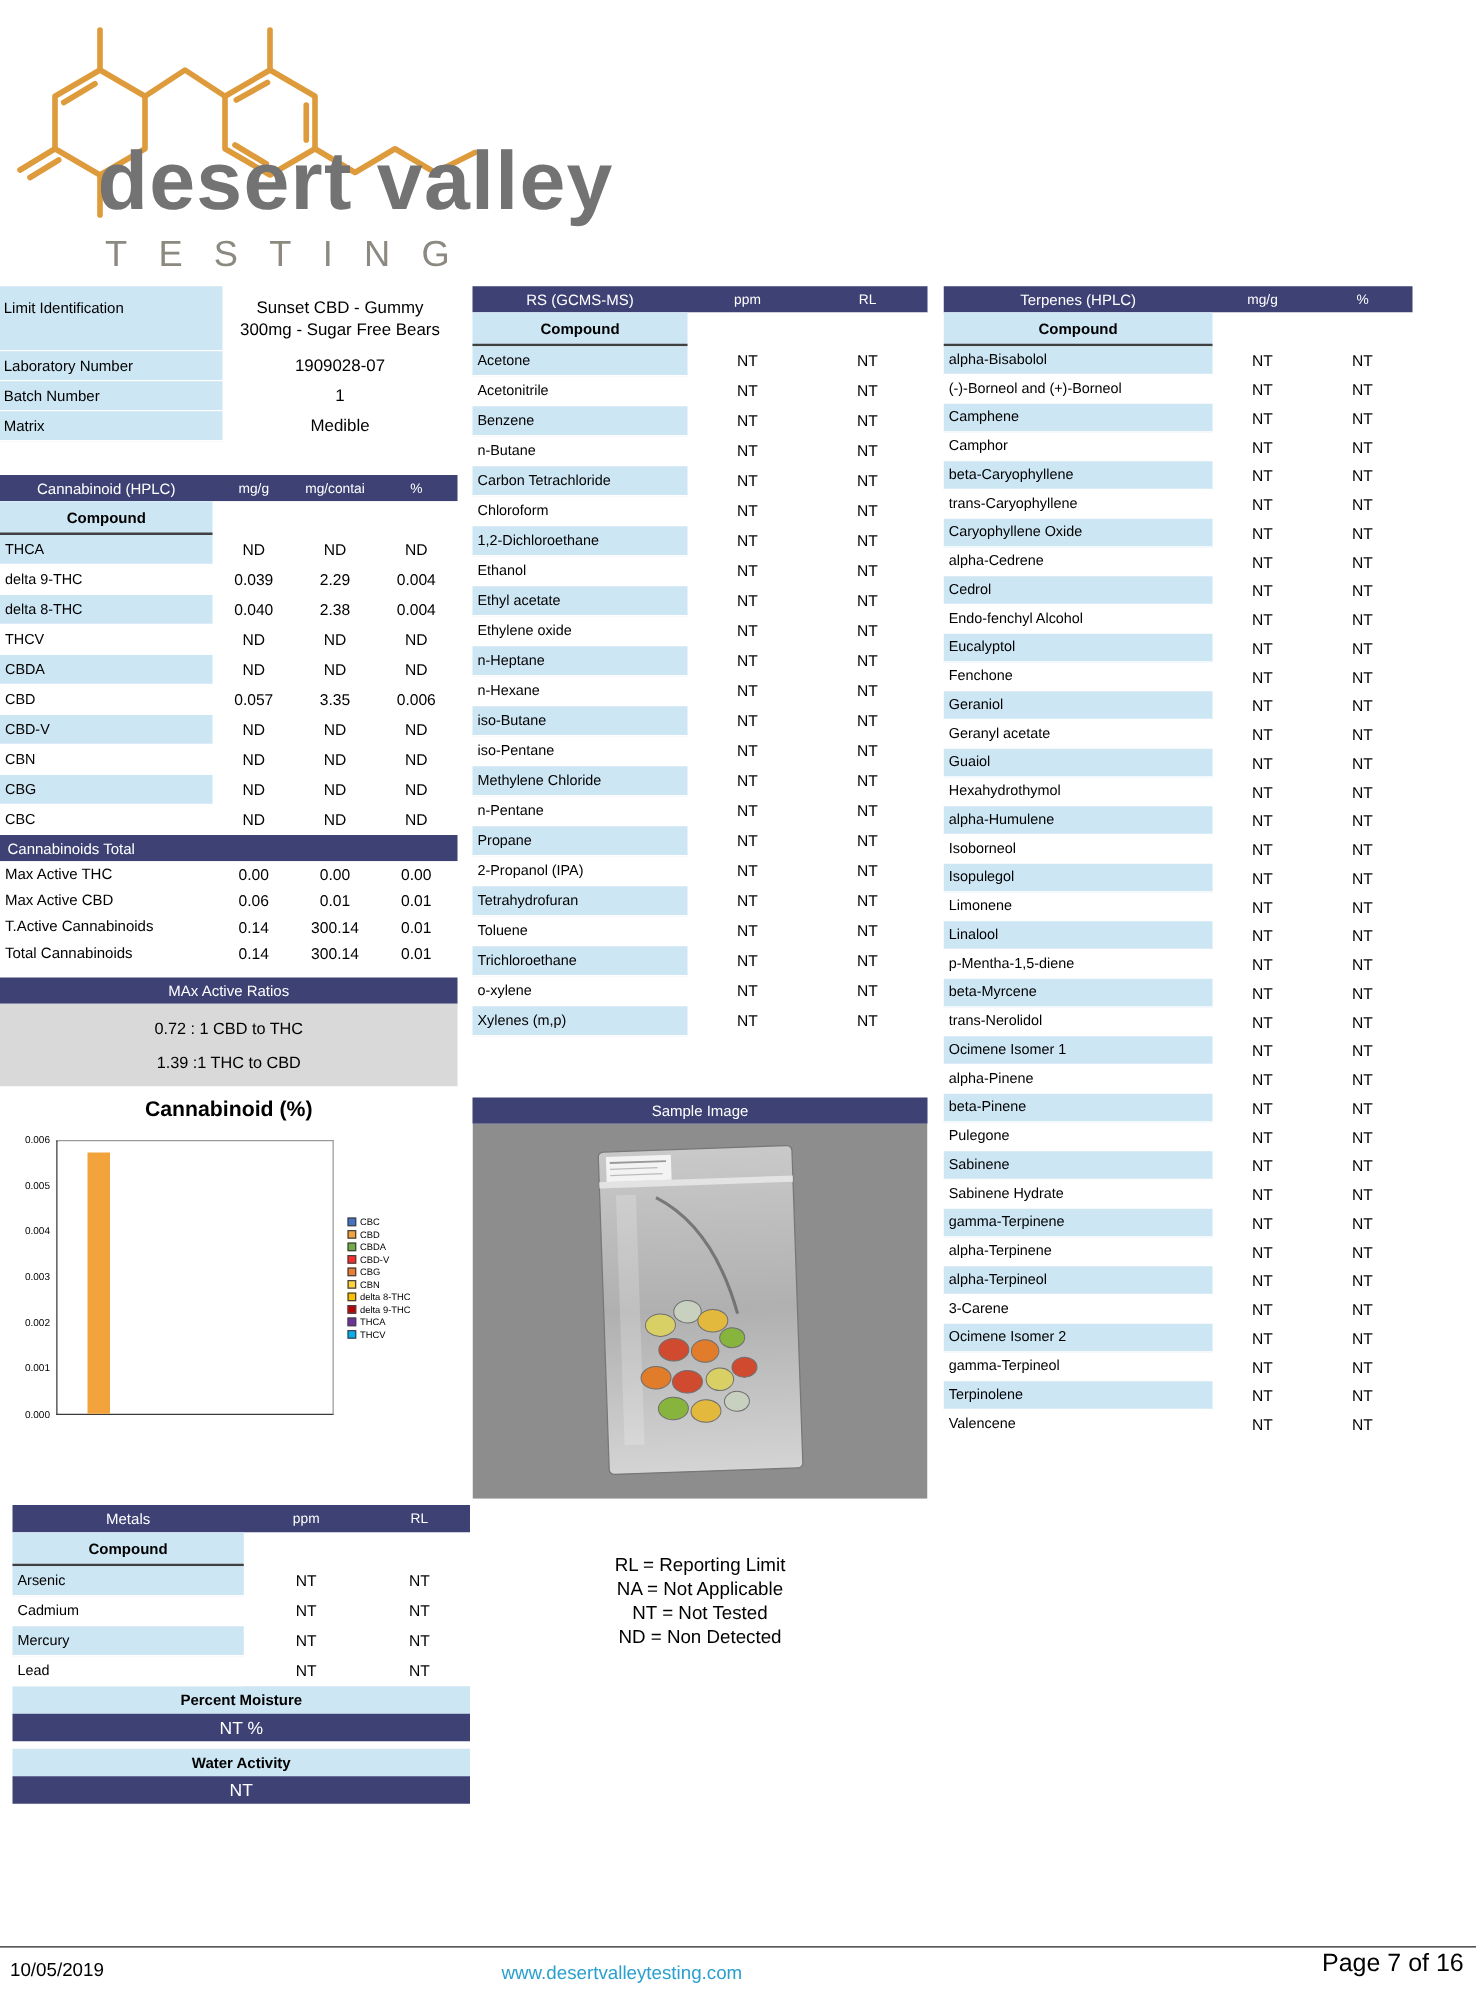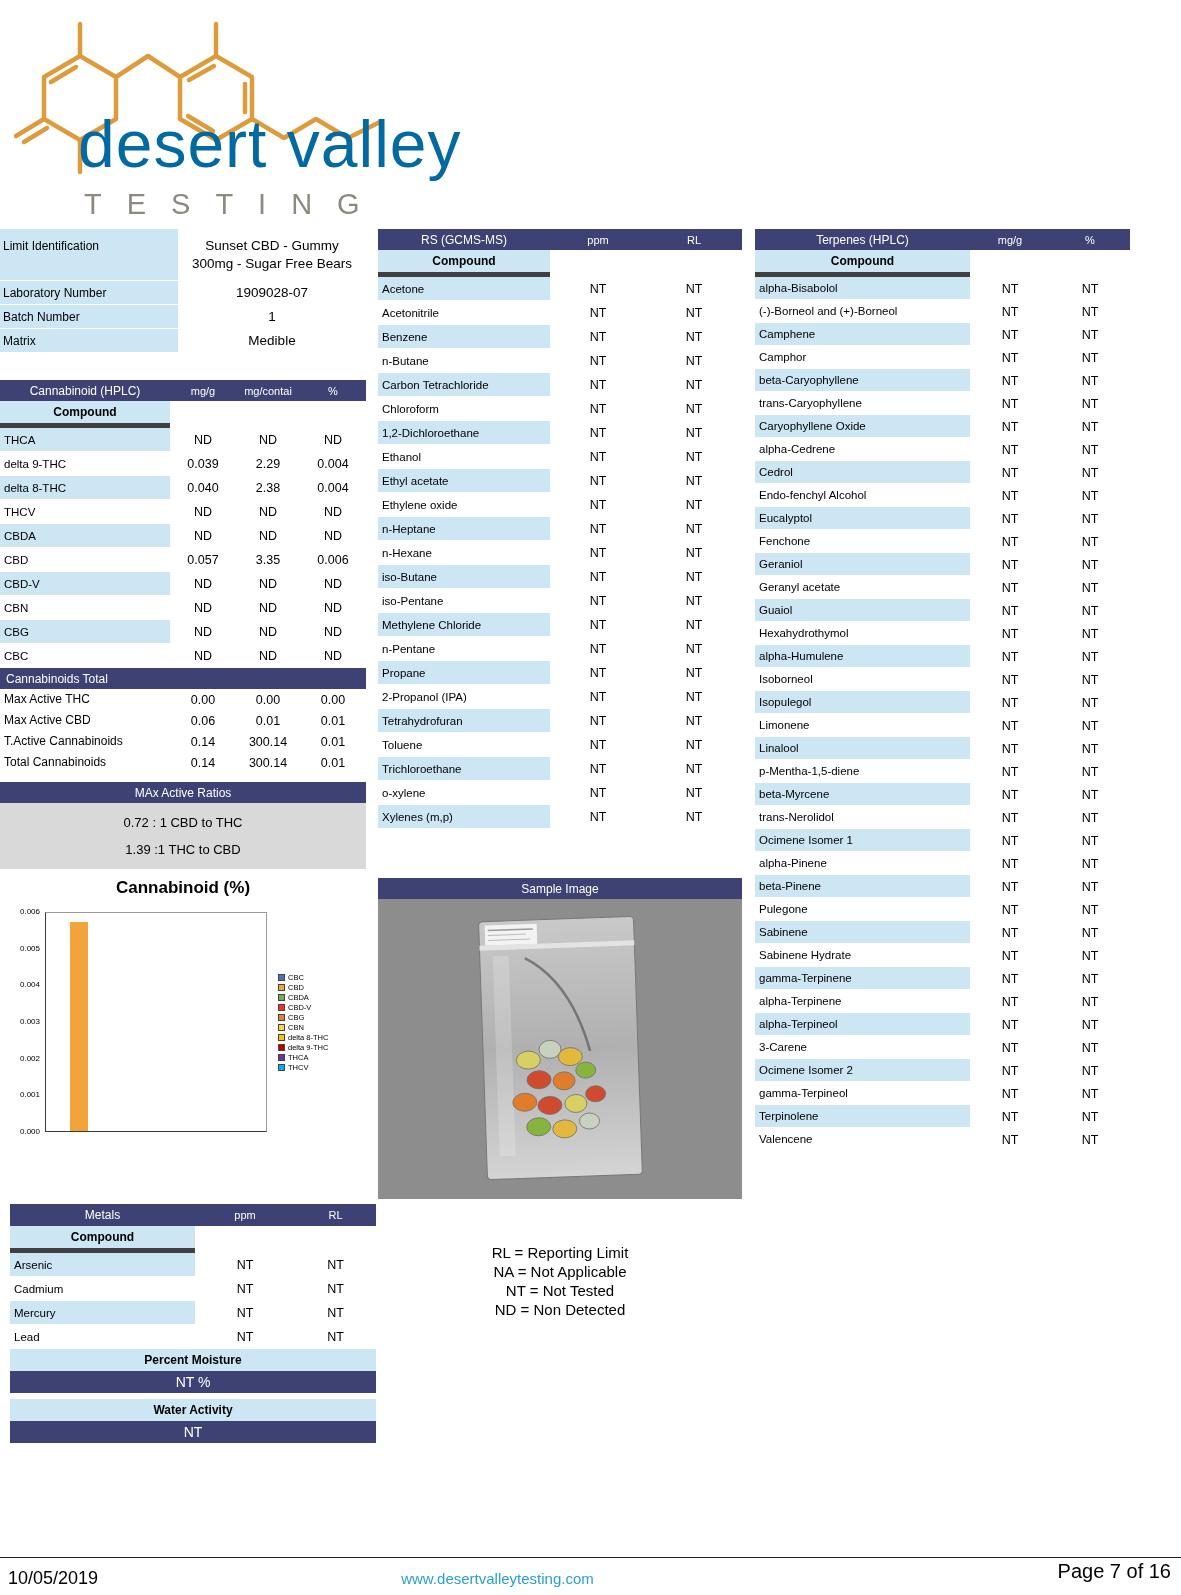--- a/index.html
+++ b/index.html
@@ -2,35 +2,35 @@
 <html><head>
 <meta charset="utf-8">
 <style>
   *{box-sizing:border-box;margin:0;padding:0}
   html,body{background:#fff}
   body{width:1181px;height:1595px;position:relative;overflow:hidden;
        font-family:"Liberation Sans",sans-serif;color:#000}
   .abs{position:absolute}
 
   
-  #brand-text{position:absolute;left:78px;top:106px;font-size:66px;font-weight:normal;
-              color:#0369a1;letter-spacing:1px;white-space:nowrap}
+  #brand-text{position:absolute;left:78px;top:106px;font-size:66px;font-weight:bold;
+              color:#737373;letter-spacing:1px;white-space:nowrap}
   #brand-sub{position:absolute;left:84px;top:188px;font-size:29px;color:#8C8A80;
              letter-spacing:25px;font-weight:500}
 
   
   .navybar{background:#3D4174;color:#fff;height:21px;display:flex;align-items:center;font-size:12px}
   .navybar .seg{display:flex;align-items:center;justify-content:center;height:100%}
   .bluebar{background:#CDE6F4;height:22px;display:flex;align-items:center;justify-content:center;
            font-weight:bold;font-size:12px}
   .navyval{background:#3D4174;color:#fff;height:22px;display:flex;align-items:center;
            justify-content:center;font-size:14px}
   .subrow{height:27px;display:flex;background:#fff}
   .subcell{background:#CDE6F4;display:flex;align-items:center;justify-content:center;
-           font-weight:bold;font-size:12px;border-bottom:5px solid #404040}
+           font-weight:bold;font-size:12px;border-bottom:2px solid #404040}
   .trow{display:flex;background:#fff}
   .ncell{font-size:11.5px;display:flex;align-items:center;padding-left:4px;border-bottom:1px solid #fff}
   .vcell{font-size:12.5px;display:flex;align-items:center;justify-content:center}
   .zebra .trow:nth-of-type(odd) .ncell{background:#CDE6F4}
   .row24{height:24px}.row23{height:23px}.row21{height:21px}
 
   
   .ct .ncell,.ct .subcell{width:170px}
   .ct .v1{width:66px}.ct .v2{width:64px}.ct .v3{width:66px}
   .rs .ncell,.rs .subcell{width:172px}
@@ -59,21 +59,21 @@
   #chart-plot{position:absolute;left:45px;top:34px;width:222px;height:220px;background:#fff;
               border:1px solid #9a9a9a;border-left:1px solid #3a3a3a;border-bottom:1px solid #3a3a3a}
   .bar{position:absolute;bottom:0}
   #chart-legend{position:absolute;left:278px;top:94px}
   .legitem{display:flex;align-items:center;gap:3px;font-size:7.5px;height:10px;white-space:nowrap}
   .sw{width:7px;height:7px;display:inline-block;border:1px solid #444;flex:none}
 
   
   #notes{left:378px;top:1243px;width:364px;text-align:center;font-size:15px;line-height:19px}
   #footer-line{left:0;top:1557px;width:1181px;border-top:1px solid #222;height:0}
-  #footer-date{left:8px;top:1568px;font-size:18px}
+  #footer-date{left:8px;top:1568px;font-size:15px}
   #footer-url-wrap{left:0;top:1570px;width:995px;text-align:center}
   #footer-url{color:#2AA0CE;font-size:15px;text-decoration:none}
   #footer-page{right:10px;top:1560px;font-size:20px}
 </style>
 </head>
 <body>
 
 <div class="abs" style="left:0;top:0;width:560px;height:228px">
   <svg width="400" height="200" viewBox="0 0 400 200" class="abs" style="left:2px;top:4px">
     <g stroke="#DE9B3B" stroke-width="4.5" fill="none" stroke-linecap="round" stroke-linejoin="round">

